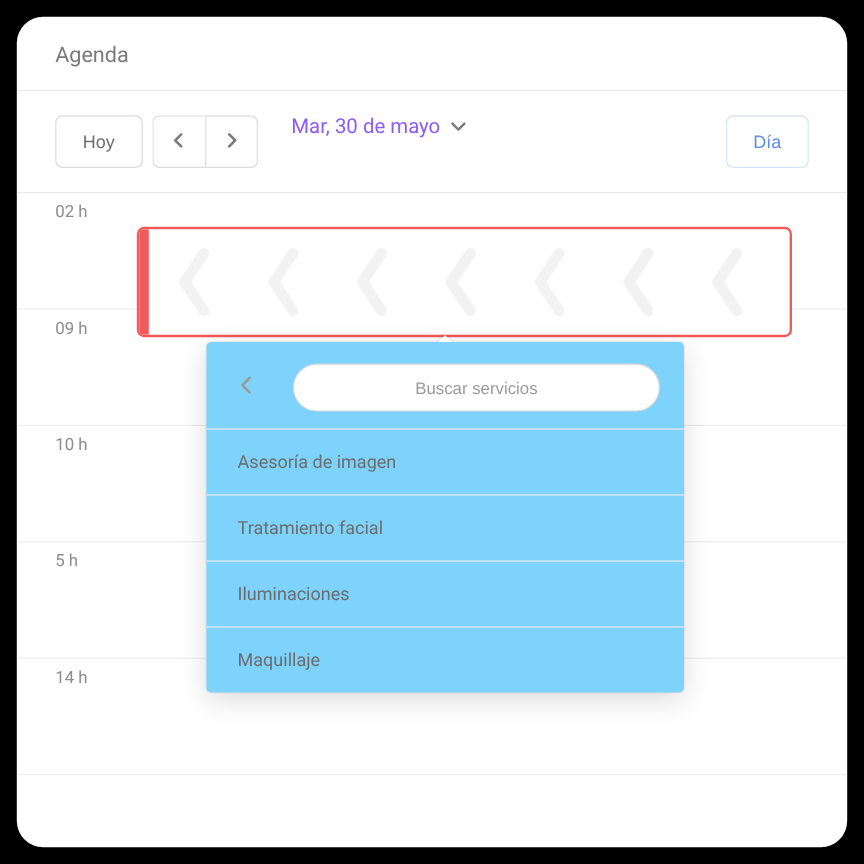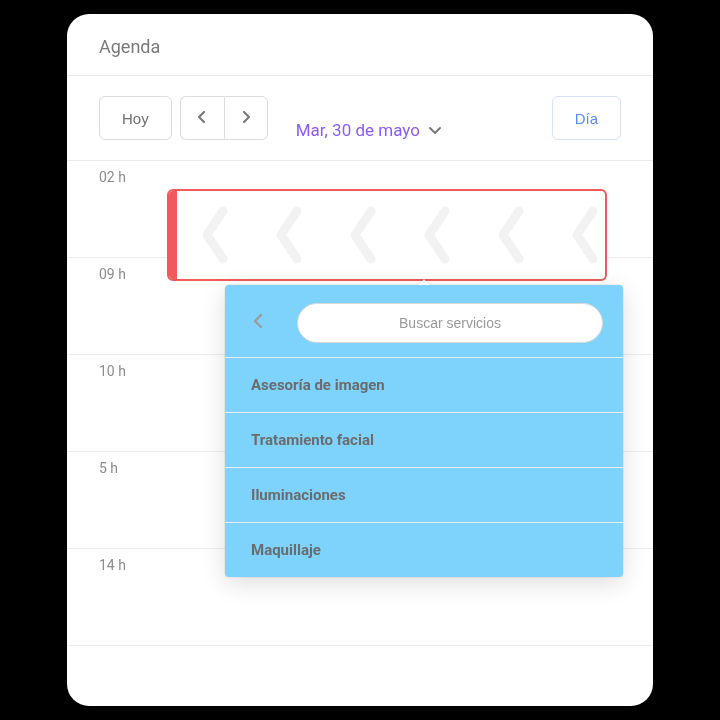--- a/index.html
+++ b/index.html
@@ -5,39 +5,39 @@
   * { box-sizing: border-box; margin: 0; padding: 0; }
   html, body { width: 720px; height: 720px; }
   body {
     font-family: -apple-system, BlinkMacSystemFont, "Segoe UI", Roboto, Helvetica, Arial, sans-serif;
     background: #000;
     display: flex;
     align-items: center;
     justify-content: center;
   }
   .card {
-    width: 586px;
+    width: 692px;
     height: 692px;
     background: #fff;
     border-radius: 22px;
     overflow: hidden;
     position: relative;
   }
   .header {
     padding: 22px 32px 18px 32px;
     border-bottom: 1px solid #e9e9e9;
   }
   .header h1 {
     font-size: 18px;
     font-weight: 400;
     color: #7a7a7a;
   }
   .toolbar {
     display: flex;
-    align-items: flex-end;
+    align-items: flex-start;
     padding: 20px 32px;
     border-bottom: 1px solid #e9e9e9;
     gap: 8px;
   }
   .btn {
     border: 1px solid #dcdcdc;
     background: #fff;
     border-radius: 6px;
     height: 44px;
     display: flex;
@@ -161,21 +161,20 @@
     outline: none;
     text-align: center;
   }
   .search::placeholder { color: #9a9a9a; }
   .list-item {
     padding: 18px 26px;
     border-top: 1px solid #ececec;
     font-size: 15px;
     color: #6c6c6c;
     cursor: pointer;
-    font-weight: bold;
   }
   .chevron { stroke: #7a7a7a; stroke-width: 2.2; fill: none; stroke-linecap: round; stroke-linejoin: round; }
   .chevron-big { stroke: #f2f2f2; stroke-width: 9; fill: none; stroke-linecap: round; stroke-linejoin: round; }
   .chev-down { stroke: #7a7a7a; stroke-width: 2; fill: none; stroke-linecap: round; stroke-linejoin: round; }
 </style>
 </head>
 <body>
 
 <div class="card">
 

